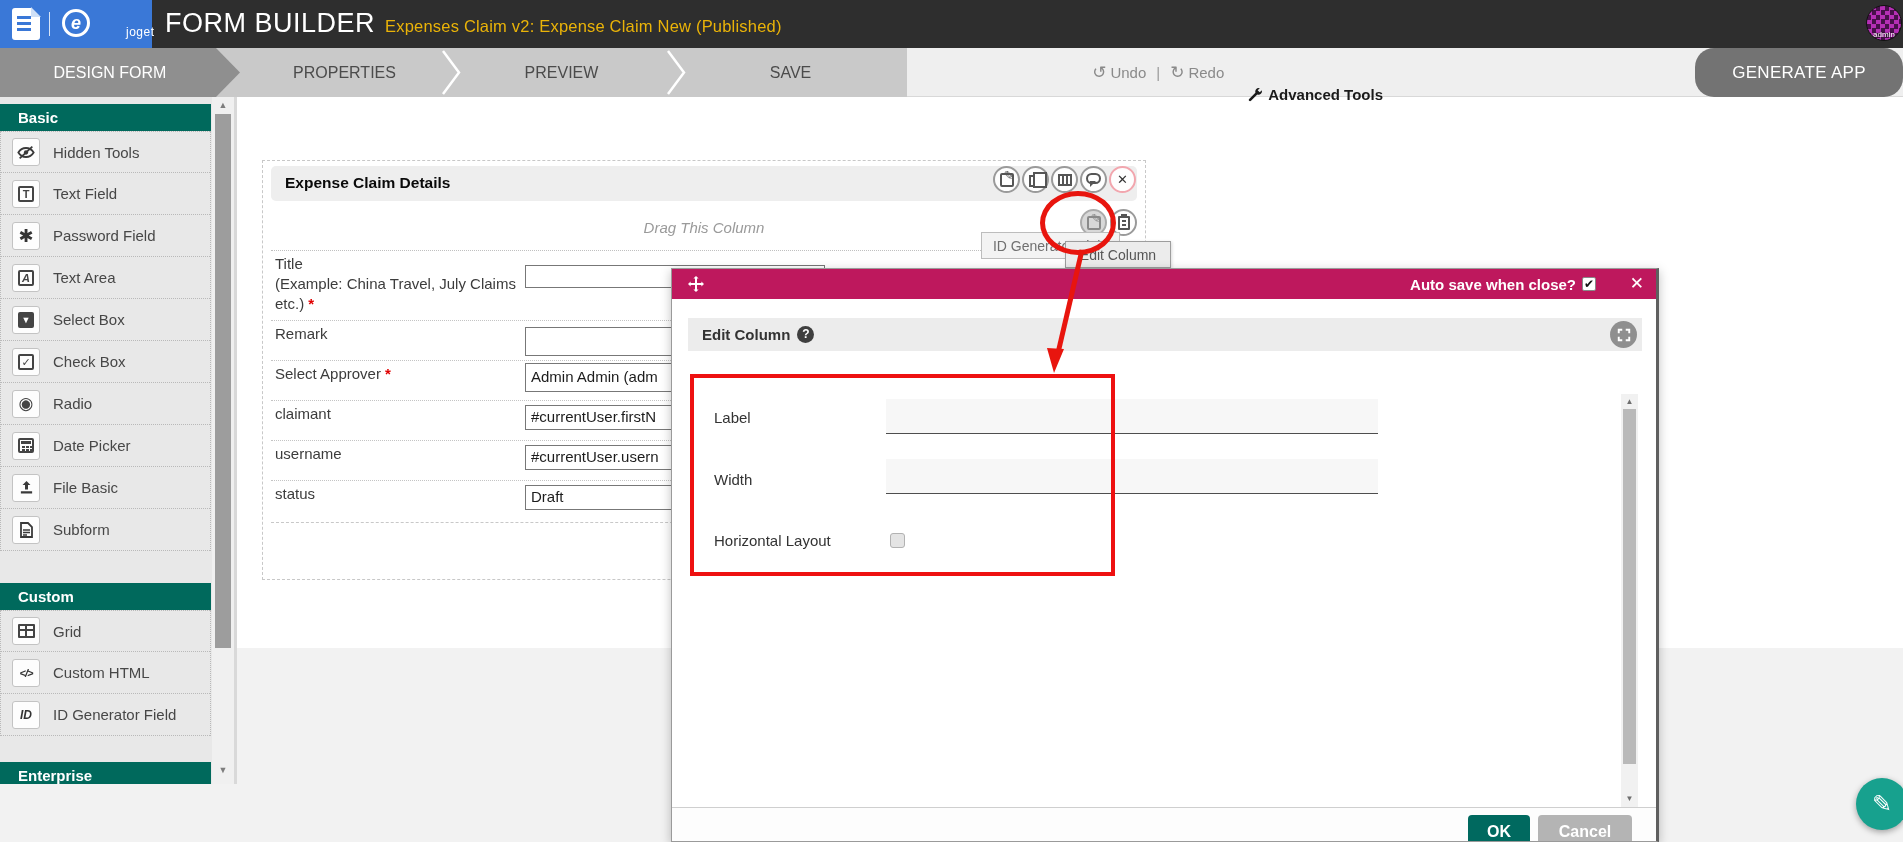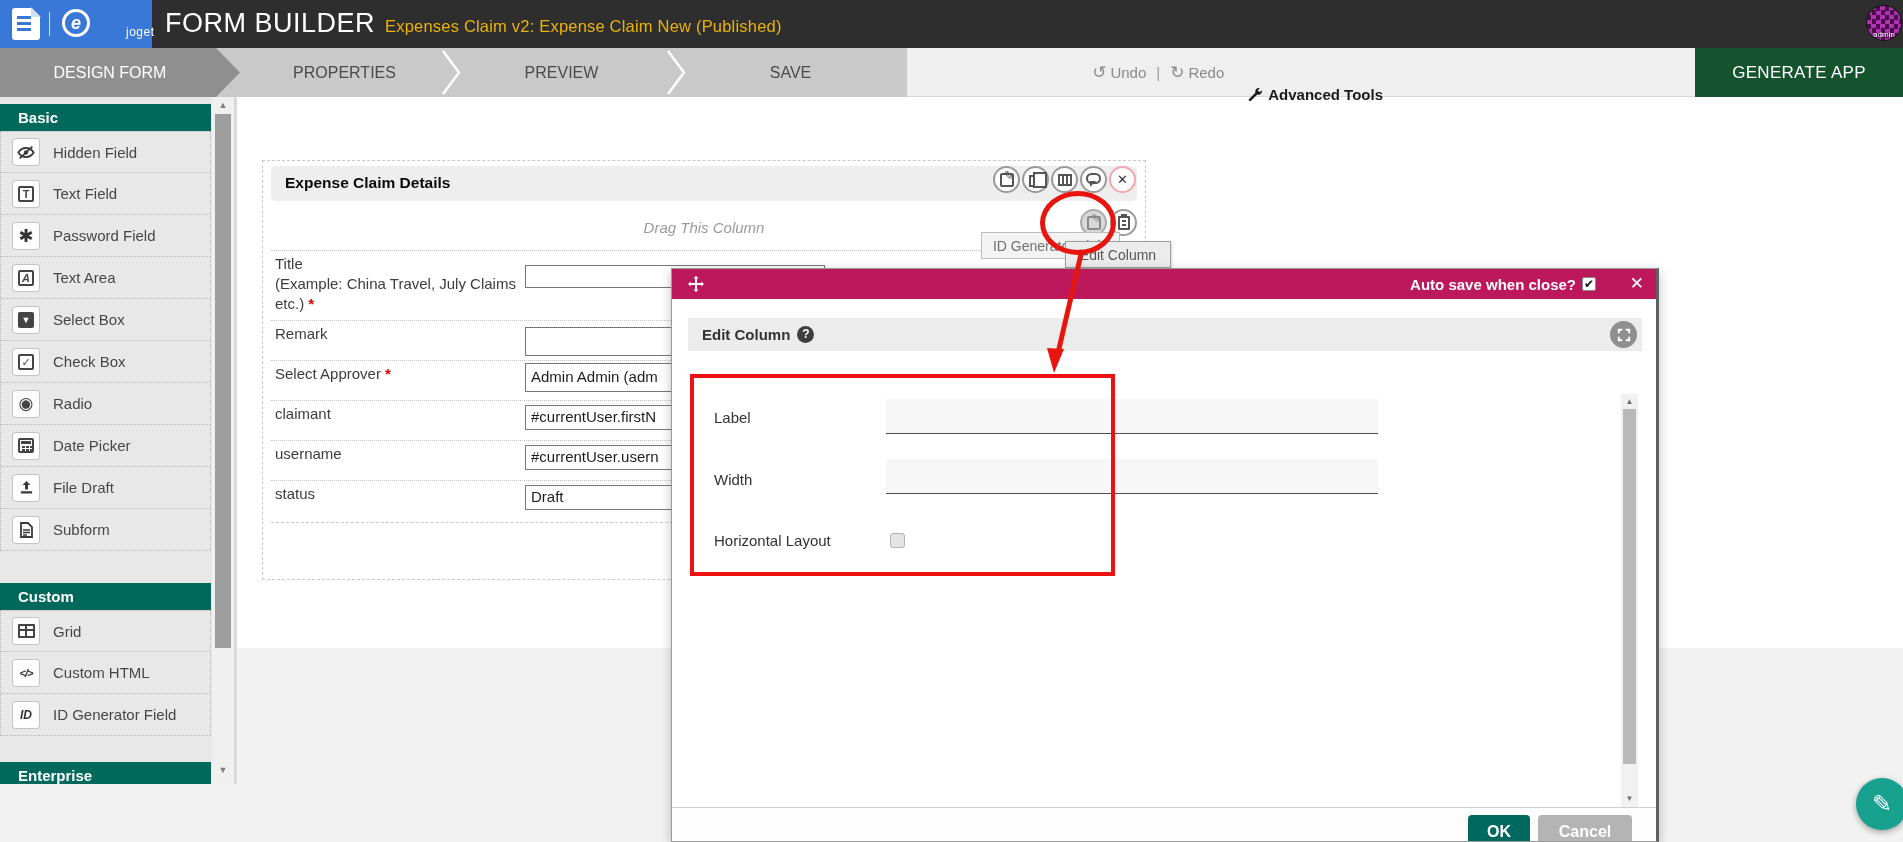--- a/index.html
+++ b/index.html
@@ -27,21 +27,21 @@
   .tabs-bg { position:absolute; left:0; top:0; width:907px; height:49px; background:#c9c9c9; }
   .tab { position:absolute; top:0; height:49px; display:flex; align-items:center; justify-content:center; font-size:16px; color:#4b4b4b; cursor:pointer; }
   .tab-active { left:0; width:240px; background:#8f8f8f; color:#fff; clip-path:polygon(0 0, 216px 0, 240px 50%, 216px 100%, 0 100%); padding-right:20px; }
   .chev { position:absolute; top:0; }
   .t2 { left:240px; width:209px; } .t3 { left:449px; width:225px; } .t4 { left:674px; width:233px; }
   .nav-right { position:absolute; right:520px; top:0; height:49px; display:flex; align-items:center; color:#8a8a8a; font-size:15px; gap:6px; }
   .undo-redo-sep { color:#9a9a9a; padding:0 4px; }
   .histbtn { display:flex; align-items:center; gap:4px; cursor:pointer; color:#8a8a8a; }
   .histbtn .g { font-size:17px; }
   .advtools { display:flex; align-items:center; gap:5px; color:#1b1b1b; font-weight:bold; font-size:15px; margin-left:18px; cursor:pointer;margin-top:44px; }
-  .generate-app { position:absolute; left:1695px; top:0; width:208px; height:49px; background:#14532d; color:#fff; font-size:17px; display:flex; align-items:center; justify-content:center; cursor:pointer; letter-spacing:.3px; }
+  .generate-app { position:absolute; left:1695px; top:0; width:208px; height:49px; background:#737373; color:#fff; font-size:17px; display:flex; align-items:center; justify-content:center; cursor:pointer; letter-spacing:.3px;border-radius:19px; }
 
   
   .palette { position:absolute; left:0; top:97px; width:237px; height:687px; background:#e8e8e8; overflow:hidden; z-index:2; }
   .phead { width:211px; height:27px; background:#00695c; color:#fff; font-weight:bold; font-size:15px; line-height:27px; padding-left:18px; }
   .phead-basic { margin-top:7px; }
   .pitems { width:211px; border-left:1px dotted #b9b9b9; border-right:1px dotted #b9b9b9; }
   .pi { position:relative; height:42px; display:flex; align-items:center; border-bottom:1px dotted #b9b9b9; cursor:grab; }
   .pi:first-child { border-top:1px dotted #b9b9b9; }
   .pic { width:28px; height:28px; margin-left:11px; background:#fdfdfd; border:1px solid #c3c3c3; border-radius:3px; display:flex; align-items:center; justify-content:center; font-size:14px; color:#333; flex:none; }
   .pil { margin-left:13px; font-size:15px; color:#474747; white-space:nowrap; }
@@ -262,21 +262,21 @@
     <div class="phead phead-basic">Basic</div>
     <div class="pitems">
       <div class="pi">
         <span class="pic">
             <svg width="18" height="13" viewBox="0 0 20 14">
               <path d="M1.5 7s3-5 8.5-5 8.5 5 8.5 5-3 5-8.5 5S1.5 7 1.5 7z" fill="none" stroke="#3a3a3a" stroke-width="2"></path>
               <circle cx="10" cy="7" r="2.4" fill="#3a3a3a"></circle>
               <line x1="3" y1="13.5" x2="17" y2="0.5" stroke="#3a3a3a" stroke-width="2"></line>
             </svg>
           </span>
-        <span class="pil">Hidden Field</span>
+        <span class="pil">Hidden Tools</span>
       </div>
       <div class="pi">
         <span class="pic">
             <span class="g-boxT">T</span>
           </span>
         <span class="pil">Text Field</span>
       </div>
       <div class="pi">
         <span class="pic">
             <span class="g-ast">✱</span>
@@ -313,21 +313,21 @@
           </span>
         <span class="pil">Date Picker</span>
       </div>
       <div class="pi">
         <span class="pic">
             <svg width="15" height="15" viewBox="0 0 16 16">
               <path d="M8 1l4.2 4.2H9.6V10H6.4V5.2H3.8z" fill="#3a3a3a"></path>
               <path d="M2 12h12v2.4H2z" fill="#3a3a3a"></path>
             </svg>
           </span>
-        <span class="pil">File Draft</span>
+        <span class="pil">File Basic</span>
       </div>
       <div class="pi">
         <span class="pic">
             <svg width="13" height="16" viewBox="0 0 13 16">
               <path d="M1 1h7l4 4v10H1z" fill="none" stroke="#3a3a3a" stroke-width="1.8"></path>
               <path d="M3 8h7M3 10.5h7M3 13h4" stroke="#3a3a3a" stroke-width="1.4"></path>
             </svg>
           </span>
         <span class="pil">Subform</span>
       </div>

